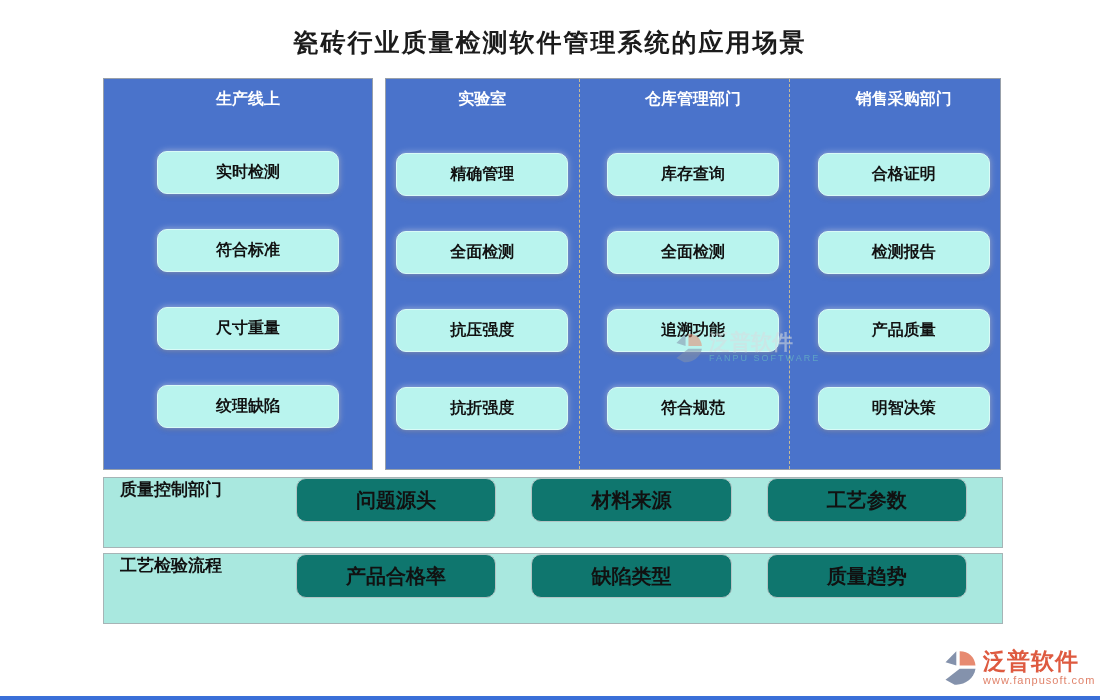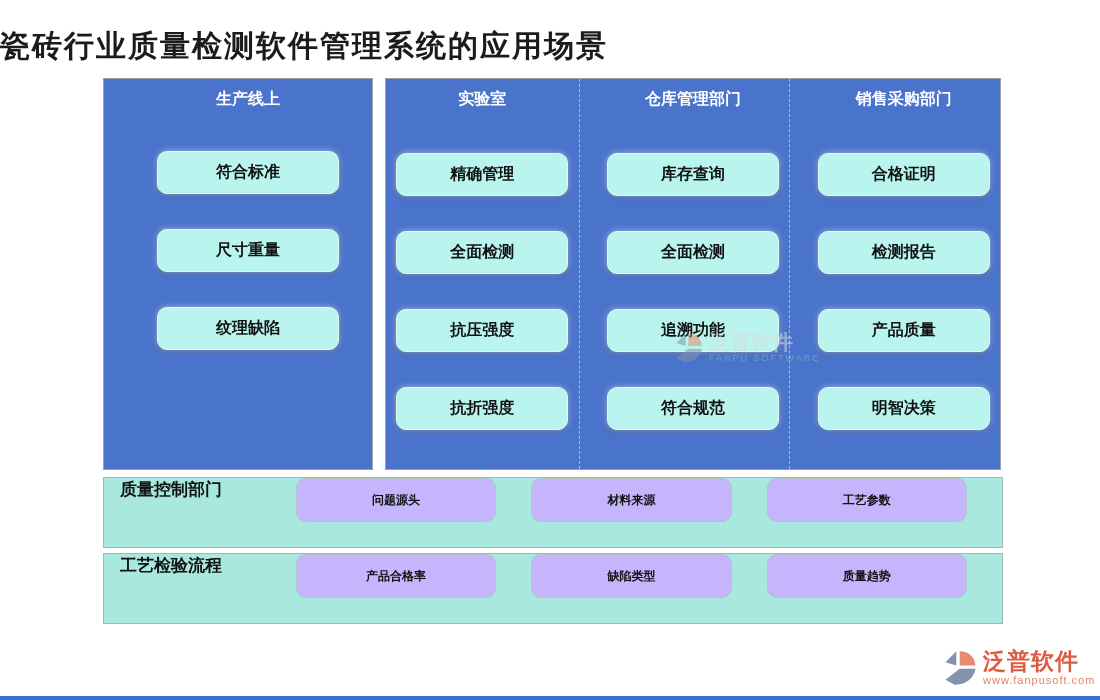--- a/index.html
+++ b/index.html
@@ -10,22 +10,22 @@
     height: 700px;
     background: #ffffff;
     overflow: hidden;
     font-family: "Liberation Sans", "DejaVu Sans", sans-serif;
   }
   .title {
     position: absolute;
     top: 26px;
     left: 0;
     width: 1100px;
-    text-align: left;
-    font-size: 30px;
+    text-align: center;
+    font-size: 25px;
     font-weight: bold;
     color: #1b1b1b;
     letter-spacing: 2px;
   }
   .panel {
     position: absolute;
     top: 78px;
     height: 392px;
     background: #4a73cb;
     border: 1px solid #98a0aa;
@@ -82,27 +82,27 @@
     margin-left: 16px;
     width: 196px;
     font-size: 17px;
     font-weight: bold;
     color: #111111;
   }
   .bar-pill {
     width: 223px;
     height: 44px;
     margin-right: 35px;
-    background: #c4b5fd;
+    background: #0f766e;
     border: 1px solid #b2c4c4;
     border-radius: 10px;
     display: flex;
     align-items: center;
     justify-content: center;
-    font-size: 12px;
+    font-size: 20px;
     font-weight: bold;
     color: #111111;
     cursor: pointer;
   }
   .watermark-mid {
     position: absolute;
     left: 670px;
     top: 331px;
     display: flex;
     align-items: flex-start;
@@ -154,20 +154,21 @@
 </head>
 <body>
 
 <div class="page">
 
   <div class="title">瓷砖行业质量检测软件管理系统的应用场景</div>
 
   <div class="panel panel-left">
     <div class="panel-header">生产线上</div>
     <div class="pill-col">
+      <div class="pill">实时检测</div>
       <div class="pill">符合标准</div>
       <div class="pill">尺寸重量</div>
       <div class="pill">纹理缺陷</div>
     </div>
   </div>
 
   <div class="panel panel-right">
     <div class="dept-cols">
 
       <div class="dept-col with-divider">

